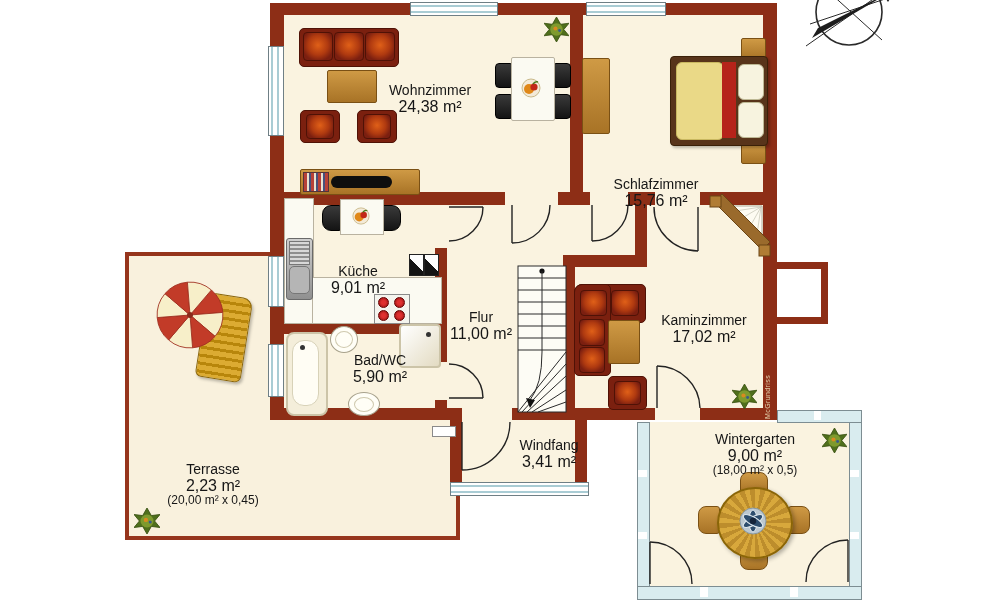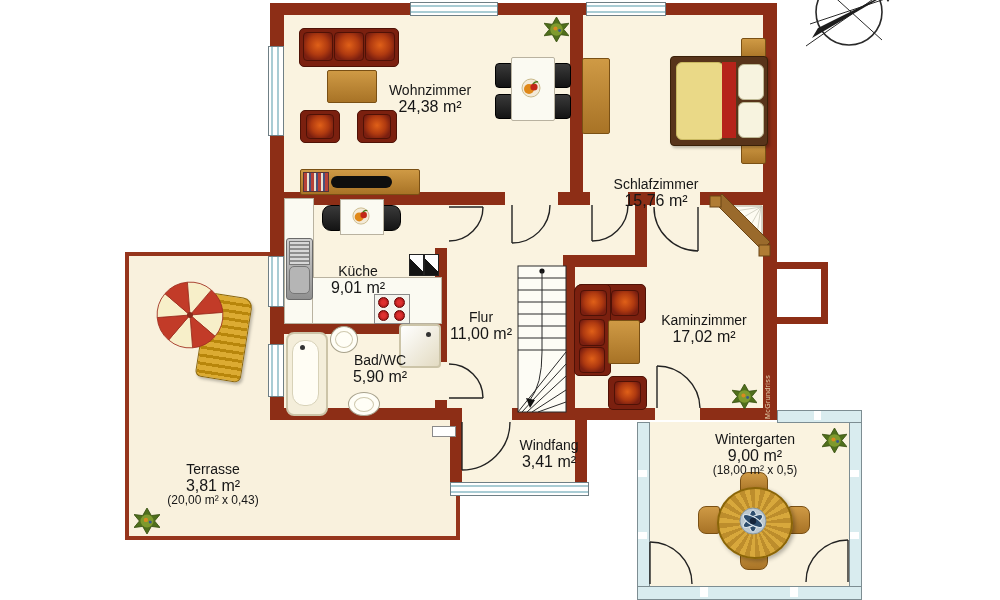--- a/index.html
+++ b/index.html
@@ -314,22 +314,22 @@
   <div class="label" style="left:380px;top:352px;">
     <div class="rname">Bad/WC</div>
     <div class="rarea">5,90 m²</div>
   </div>
   <div class="label" style="left:549px;top:437px;">
     <div class="rname">Windfang</div>
     <div class="rarea">3,41 m²</div>
   </div>
   <div class="label" style="left:213px;top:431px;margin-top:30px;">
     <div class="rname">Terrasse</div>
-    <div class="rarea">3,81 m²</div>
-    <div class="rnote">(20,00 m² x 0,43)</div>
+    <div class="rarea">2,23 m²</div>
+    <div class="rnote">(20,00 m² x 0,45)</div>
   </div>
   <div class="label" style="left:755px;top:431px;">
     <div class="rname">Wintergarten</div>
     <div class="rarea">9,00 m²</div>
     <div class="rnote">(18,00 m² x 0,5)</div>
   </div>
 
   <div class="watermark">McGrundriss</div>
 </div>
 

